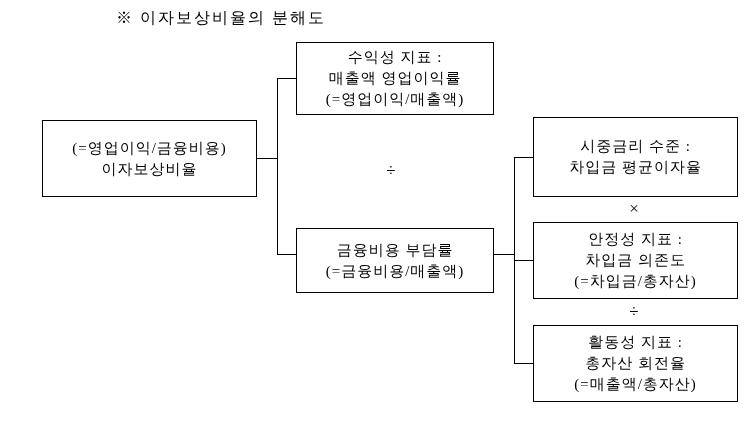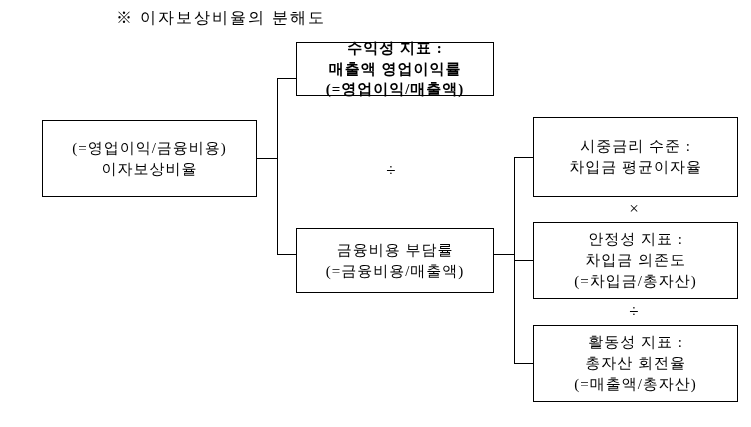--- a/index.html
+++ b/index.html
@@ -60,21 +60,21 @@
     <line x1="514" y1="157" x2="533" y2="157"></line>
     <line x1="514" y1="260" x2="533" y2="260"></line>
     <line x1="514" y1="363" x2="533" y2="363"></line>
   </svg>
 
   <div class="box" style="left:42px; top:120px; width:215px; height:77px;">
     <span>(=영업이익/금융비용)</span>
     <span>이자보상비율</span>
   </div>
 
-  <div class="box" style="left:296px; top:42px; width:198px; height:54px;font-weight:bold;">
+  <div class="box" style="left:296px; top:42px; width:198px; height:73px;">
     <span>수익성 지표 :</span>
     <span>매출액 영업이익률</span>
     <span>(=영업이익/매출액)</span>
   </div>
 
   <div class="op" style="left:391px; top:171px;">÷</div>
 
   <div class="box" style="left:296px; top:228px; width:198px; height:65px;font-family:Liberation Serif, serif;">
     <span>금융비용 부담률</span>
     <span>(=금융비용/매출액)</span>

